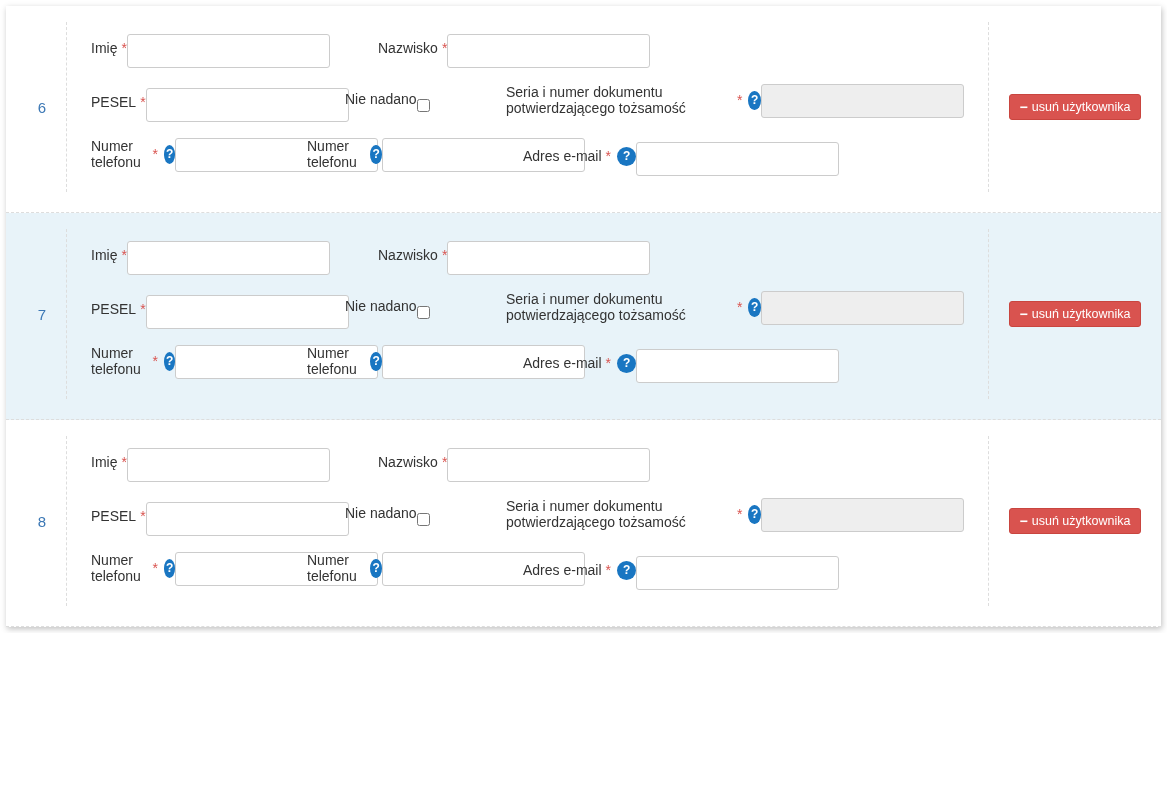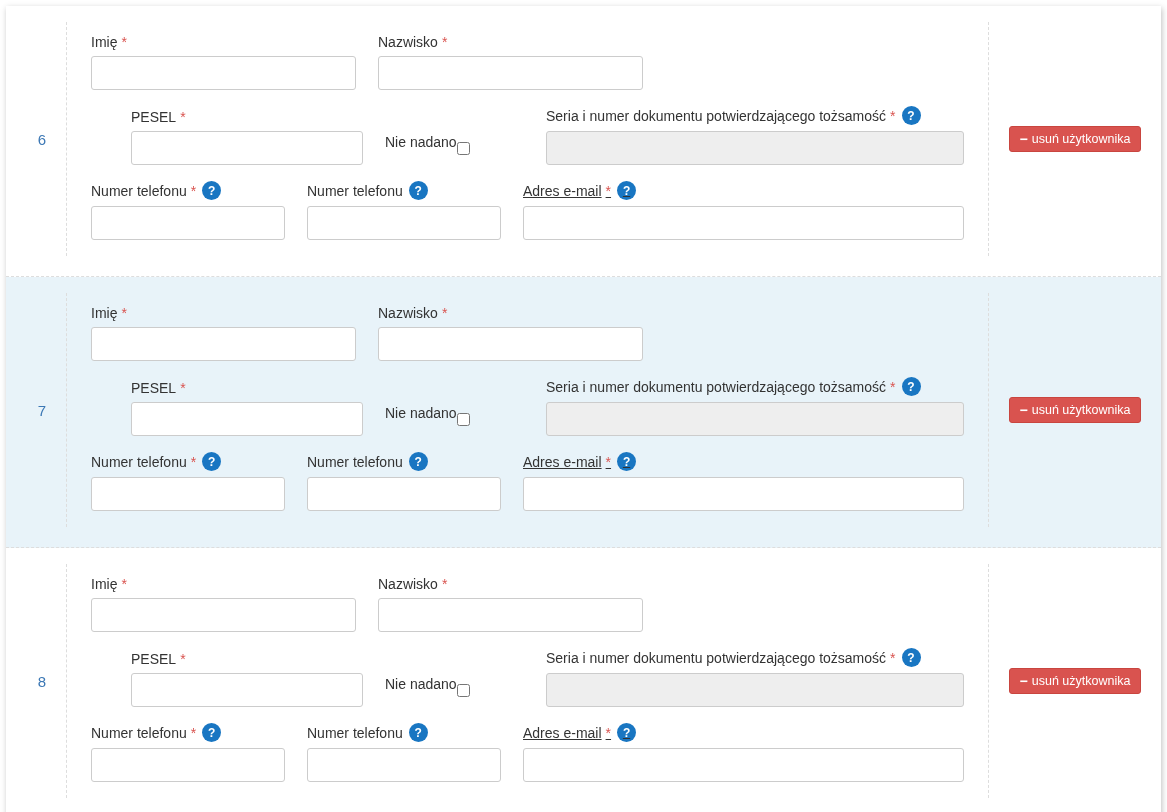--- a/index.html
+++ b/index.html
@@ -63,21 +63,21 @@
       line-height: 1;
     }
     .form-line {
       display: flex;
       gap: 22px;
       margin-bottom: 16px;
       align-items: flex-end;
     }
     .field {
       display: flex;
-      flex-direction: column;
+      flex-direction: row;
     }
     .field label {
       margin-bottom: 6px;
       font-size: 14px;
       color: #333;
       display: flex;
       align-items: center;
       gap: 4px;
     }
     .req {
@@ -122,25 +122,25 @@
       align-items: center;
       justify-content: center;
     }
     input[type="checkbox"] {
       width: 13px;
       height: 13px;
     }
     
     .w-imie { width: 265px; }
     .w-nazwisko { width: 265px; }
-    .w-pesel { width: 232px; margin-left: 40px; }
+    .w-pesel { width: 232px; }
     .w-chk { width: 95px; }
     .w-seria { flex: 1; margin-left: 44px; }
     .w-tel { width: 194px; }
-    .w-email { flex: 1; text-decoration: underline; }
+    .w-email { flex: 1; }
   </style>
 </head>
 <body>
 
 <div class="outer-wrap" id="rows-host">
     <div class="user-row">
       <div class="row-number">6</div>
       <div class="form-area">
         <div class="form-line">
           <div class="field w-imie">

